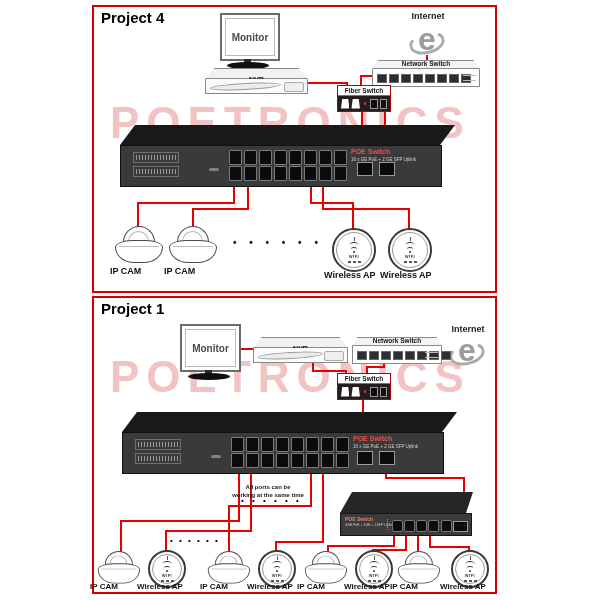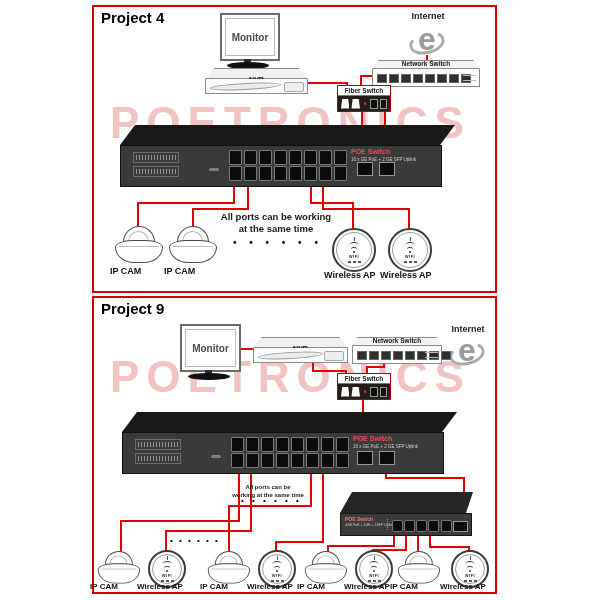--- a/index.html
+++ b/index.html
@@ -253,24 +253,20 @@
   <i class="ln" style="left:247px;top:185px;width:2px;height:24px"></i>
   <i class="ln" style="left:192px;top:208px;width:57px;height:2px"></i>
   <i class="ln" style="left:192px;top:208px;width:2px;height:22px"></i>
   <i class="ln" style="left:310px;top:185px;width:2px;height:18px"></i>
   <i class="ln" style="left:310px;top:202px;width:44px;height:2px"></i>
   <i class="ln" style="left:352px;top:202px;width:2px;height:28px"></i>
   <i class="ln" style="left:322px;top:185px;width:2px;height:24px"></i>
   <i class="ln" style="left:322px;top:208px;width:88px;height:2px"></i>
   <i class="ln" style="left:408px;top:208px;width:2px;height:22px"></i>
 
-  <div class="note" style="left:196px;top:211px;width:160px;font-size:9.5px;line-height:1.3">
-    <div>All ports can be working</div>
-    <div>at the same time</div>
-  </div>
   <div class="dotline" style="left:233px;top:237px;font-size:10px;letter-spacing:5px">• • • • • •</div>
 
   <div class="cam" style="left:115px;top:226px">
     <div class="cam-dome">
         <i class="cam-dome-inner"></i>
       </div>
     <div class="cam-base"></div>
   </div>
   <div class="cam" style="left:169px;top:226px">
     <div class="cam-dome">
@@ -308,21 +304,21 @@
         </span>
     </div>
   </div>
   <div class="dev-label" style="left:110px;top:266px">IP CAM</div>
   <div class="dev-label" style="left:164px;top:266px">IP CAM</div>
   <div class="dev-label" style="left:324px;top:270px">Wireless AP</div>
   <div class="dev-label" style="left:380px;top:270px">Wireless AP</div>
 
   <div class="panel" style="left:92px;top:296px;width:401px;height:294px"></div>
   <div class="wm" style="left:110px;top:352px">POETRONICS</div>
-  <div class="title" style="left:101px;top:300px">Project 9</div>
+  <div class="title" style="left:101px;top:300px">Project 1</div>
 
   <div class="monitor" style="left:180px;top:324px;width:57px;height:44px">
     <span class="monitor-label">Monitor</span>
   </div>
   <div class="stand-neck" style="left:205px;top:370px"></div>
   <div class="stand-base" style="left:188px;top:373px"></div>
 
   <div class="inet-label" style="left:442px;top:324px;width:52px">Internet</div>
   <div class="elogo" style="left:452px;top:336px">
     <span class="elogo-e">e</span>

